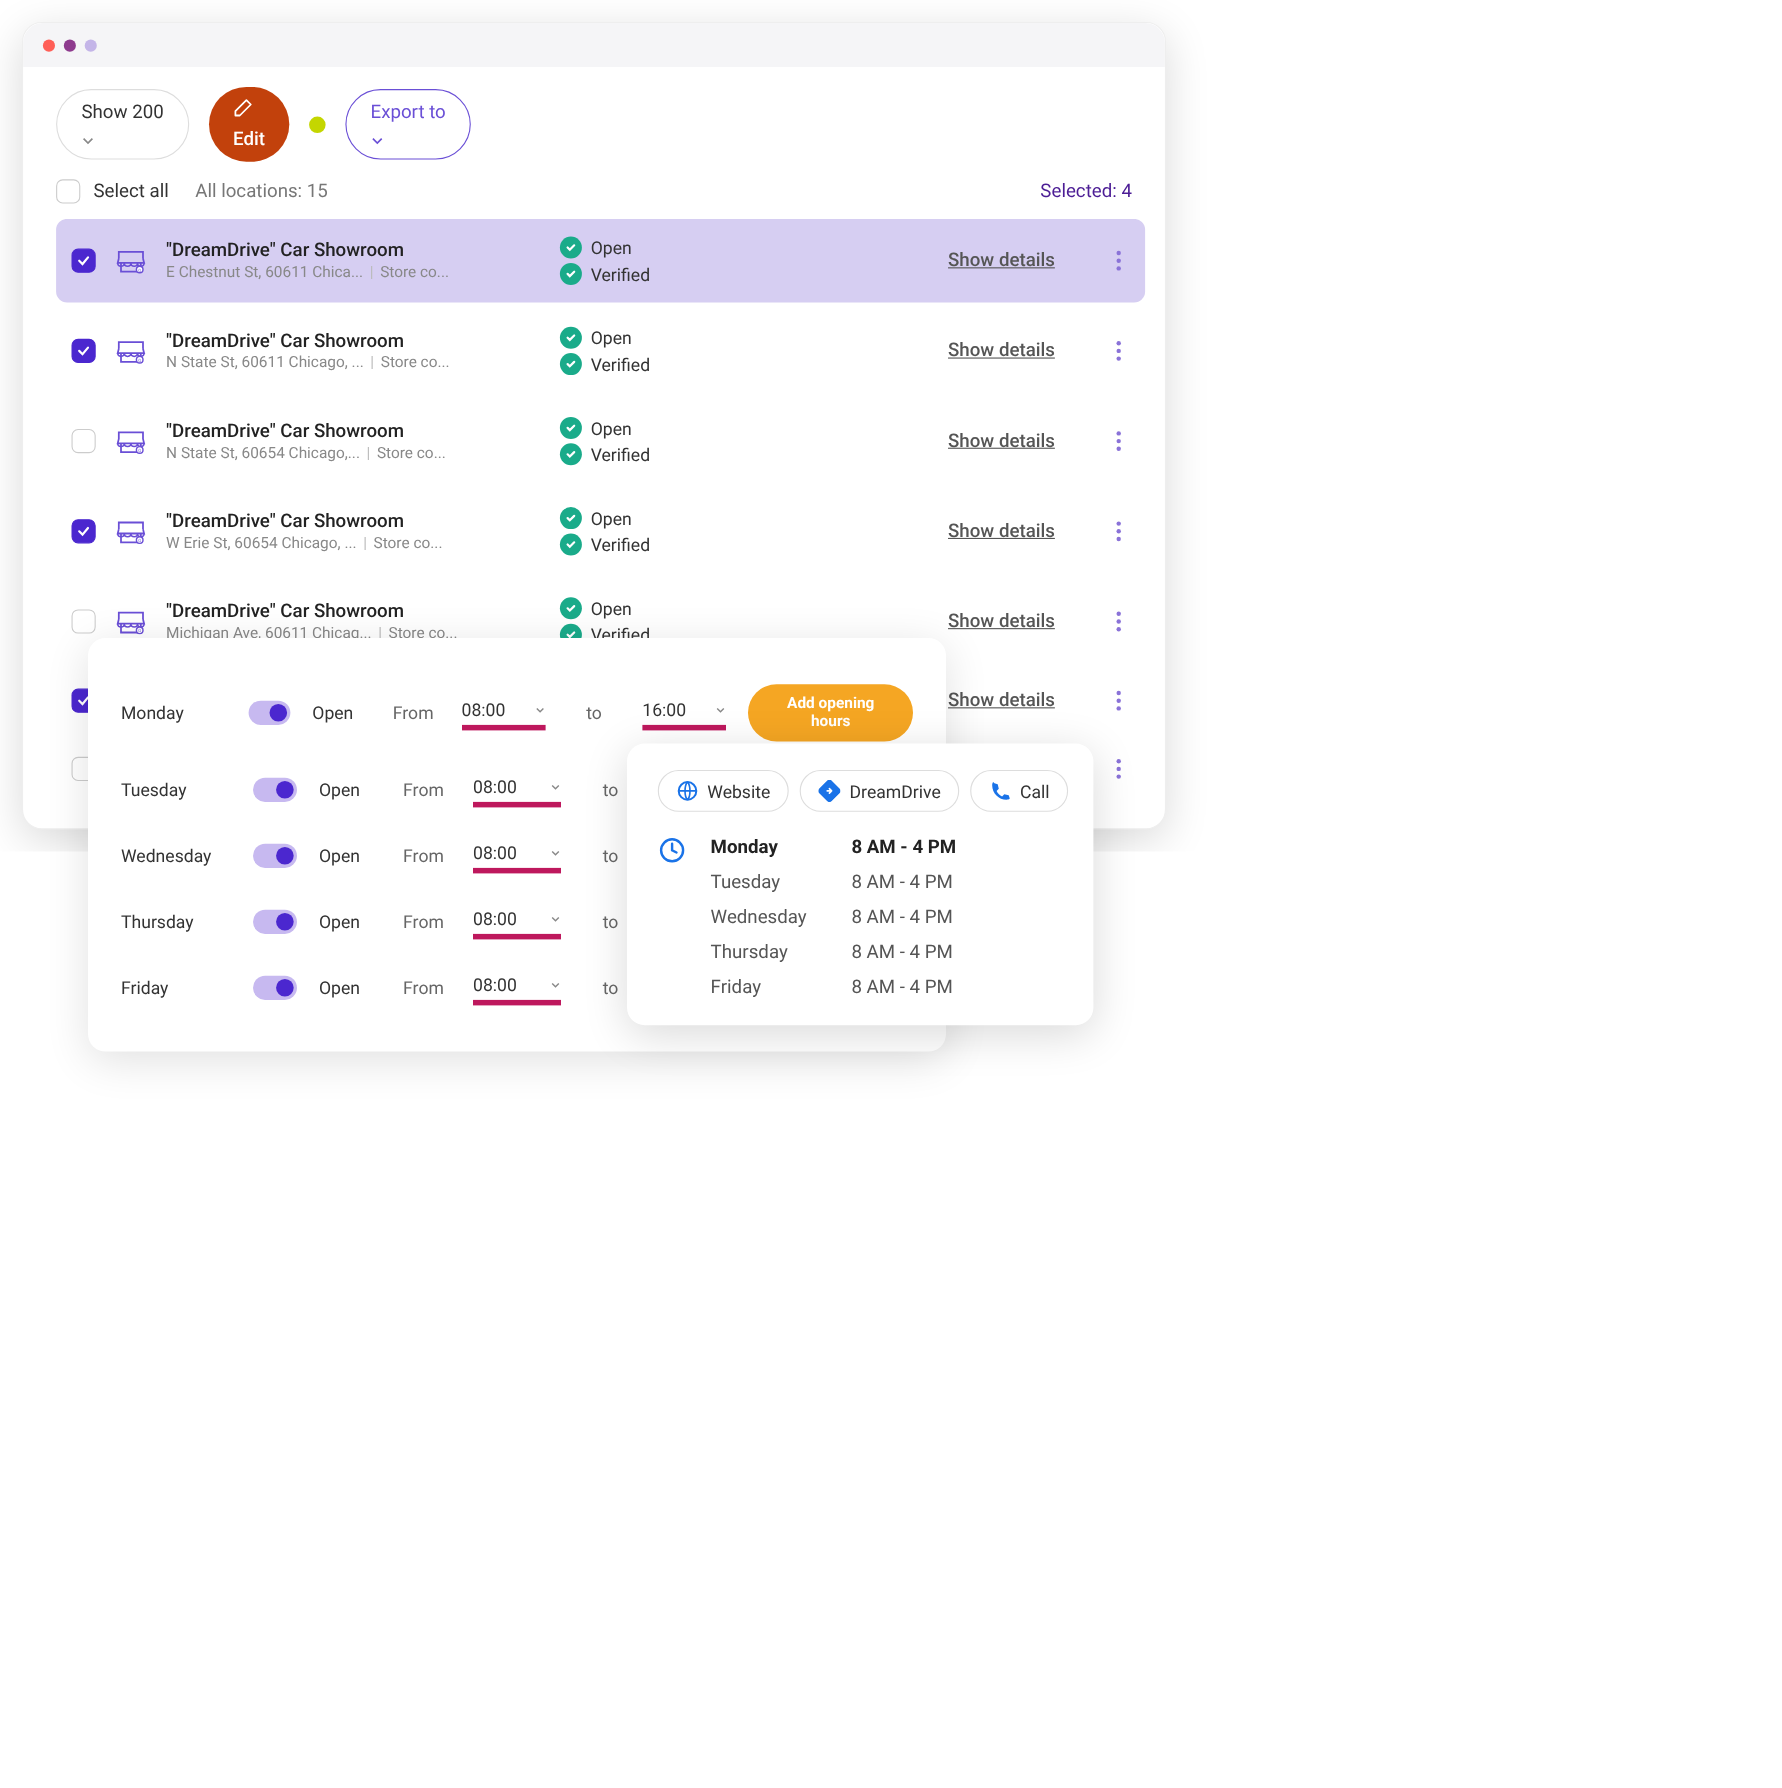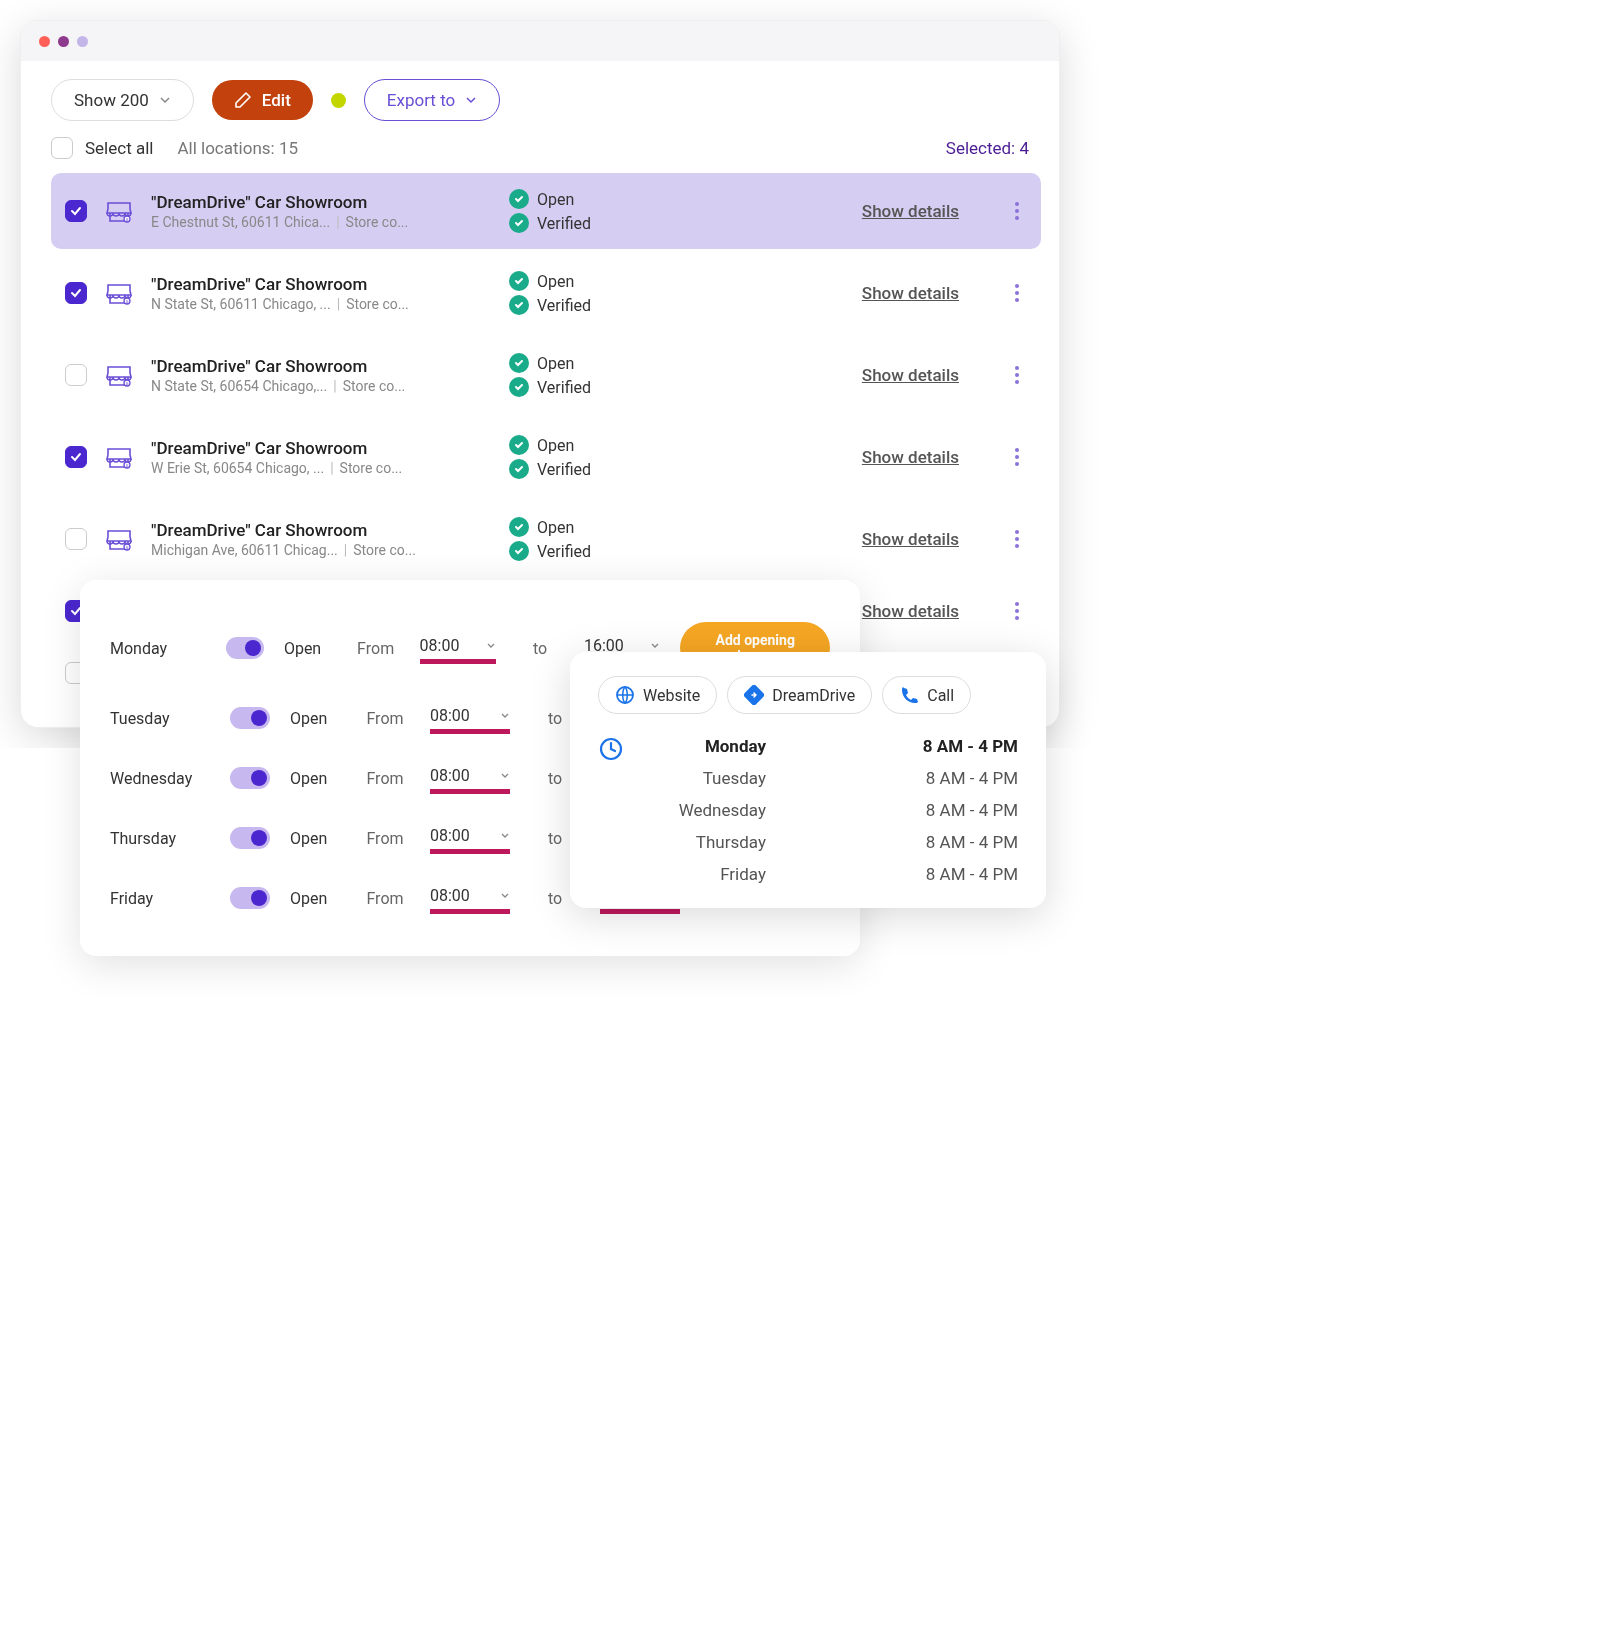--- a/index.html
+++ b/index.html
@@ -1,21 +1,21 @@
 <!DOCTYPE html>
 <html><head>
   <meta charset="utf-8">
   <style>
     * { box-sizing: border-box; margin: 0; padding: 0; font-family: -apple-system, BlinkMacSystemFont, "Segoe UI", Roboto, sans-serif; }
     body { background: #fff; padding: 20px; }
     .window { width: 1040px; background: #fff; border-radius: 18px; box-shadow: 0 10px 40px rgba(0,0,0,0.15); border: 1px solid #eee; position: relative; }
     .titlebar { height: 40px; background: #f5f5f7; border-radius: 18px 18px 0 0; display: flex; align-items: center; padding: 0 18px; gap: 8px; }
     .dot { width: 11px; height: 11px; border-radius: 50%; }
     .toolbar { padding: 18px 30px 10px; display: flex; align-items: center; gap: 18px; }
-    .pill { border-radius: 999px; padding: 10px 22px; font-size: 17px; display: inline-flex; align-items: center; gap: 10px; cursor: pointer; }
+    .pill { border-radius: 999px; padding: 10px 22px; font-size: 17px; display: inline-flex; gap: 10px; cursor: pointer; flex-direction: column; }
     .pill.outline { border: 1.5px solid #ddd; color: #333; background: #fff; }
     .pill.primary { background: #c2410c; color: #fff; border: none; font-weight: 500; }
     .pill.purple-outline { border: 1.5px solid #6a4fd6; color: #6a4fd6; background: #fff; }
     .green-dot { width: 15px; height: 15px; border-radius: 50%; background: #c4d600; }
     .chevron-down { width: 12px; height: 12px; }
     .selection-bar { display: flex; align-items: center; padding: 6px 30px 14px; gap: 24px; color: #777; font-size: 17px; }
     .checkbox { width: 22px; height: 22px; border-radius: 6px; border: 1.5px solid #ccc; background: #fff; display: inline-flex; align-items: center; justify-content: center; cursor: pointer; flex-shrink: 0; }
     .checkbox.checked { background: #4b27cf; border-color: #4b27cf; }
     .selection-bar .right { margin-left: auto; color: #4c1d95; }
     .list { padding: 0 18px 20px 30px; max-height: 560px; overflow-y: auto; }
@@ -38,21 +38,21 @@
     .hours-card { position: absolute; left: 80px; top: 580px; width: 780px; background: #fff; border-radius: 16px; box-shadow: 0 8px 40px rgba(0,0,0,0.12); padding: 28px 30px; }
     .hours-row { display: flex; align-items: center; gap: 20px; padding: 14px 0; font-size: 16px; }
     .day-label { width: 100px; color: #333; }
     .toggle { width: 40px; height: 22px; border-radius: 999px; background: #c7b9f0; position: relative; cursor: pointer; }
     .toggle .knob { width: 16px; height: 16px; border-radius: 50%; background: #4b27cf; position: absolute; top: 3px; right: 3px; }
     .open-label { width: 50px; color: #333; }
     .time-label { width: 50px; color: #666; text-align: center; }
     .time-select { width: 80px; border: none; border-bottom: 5px solid #be185d; padding: 4px 0; font-size: 16px; color: #333; background: #fff; display: flex; justify-content: space-between; align-items: center; cursor: pointer; }
     .add-btn { background: #f5a623; color: #fff; border: none; border-radius: 999px; padding: 10px 18px; font-size: 14px; font-weight: 700; cursor: pointer; margin-left: auto; }
 
-    .preview-card { position: absolute; left: 570px; top: 652px; width: 476px; background: #fff; border-radius: 16px; box-shadow: 0 8px 40px rgba(0,0,0,0.15); padding: 24px 28px; text-align: right; }
+    .preview-card { position: absolute; left: 570px; top: 676px; width: 424px; background: #fff; border-radius: 16px; box-shadow: 0 8px 40px rgba(0,0,0,0.15); padding: 24px 28px; }
     .preview-buttons { display: flex; gap: 10px; margin-bottom: 22px; }
     .preview-btn { border: 1.5px solid #ddd; border-radius: 999px; padding: 8px 16px; font-size: 16px; color: #333; background: #fff; display: inline-flex; align-items: center; gap: 8px; cursor: pointer; }
     .preview-hours { display: grid; grid-template-columns: 40px 120px 1fr; gap: 12px 8px; align-items: start; font-size: 17px; }
     .preview-hours .icon-cell { grid-row: span 5; }
     .preview-hours .day { color: #555; }
     .preview-hours .day.bold { font-weight: 700; color: #222; }
     .preview-hours .time { color: #555; }
     .preview-hours .time.bold { font-weight: 700; color: #222; }
     svg { display: block; }
     .sel-all-group { display: flex; align-items: center; gap: 12px; color: #333; }

